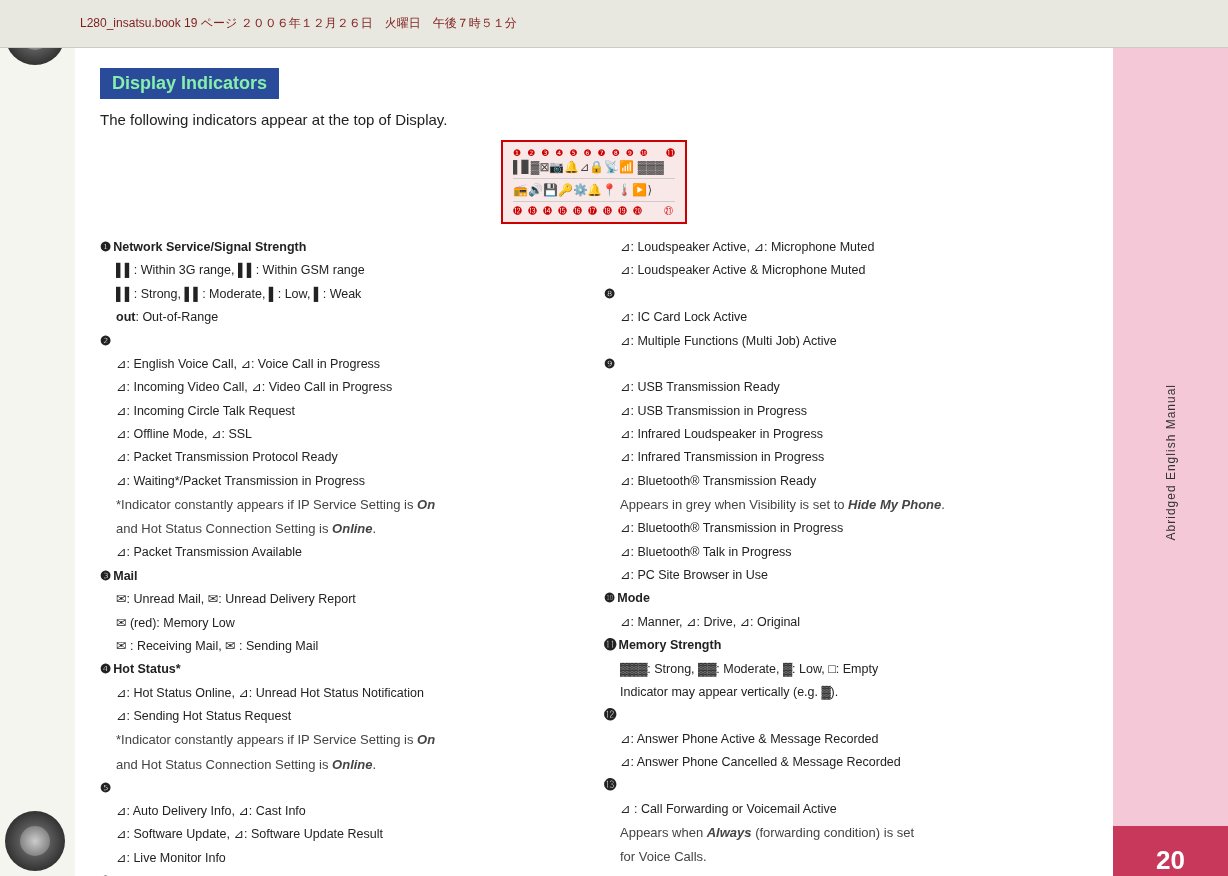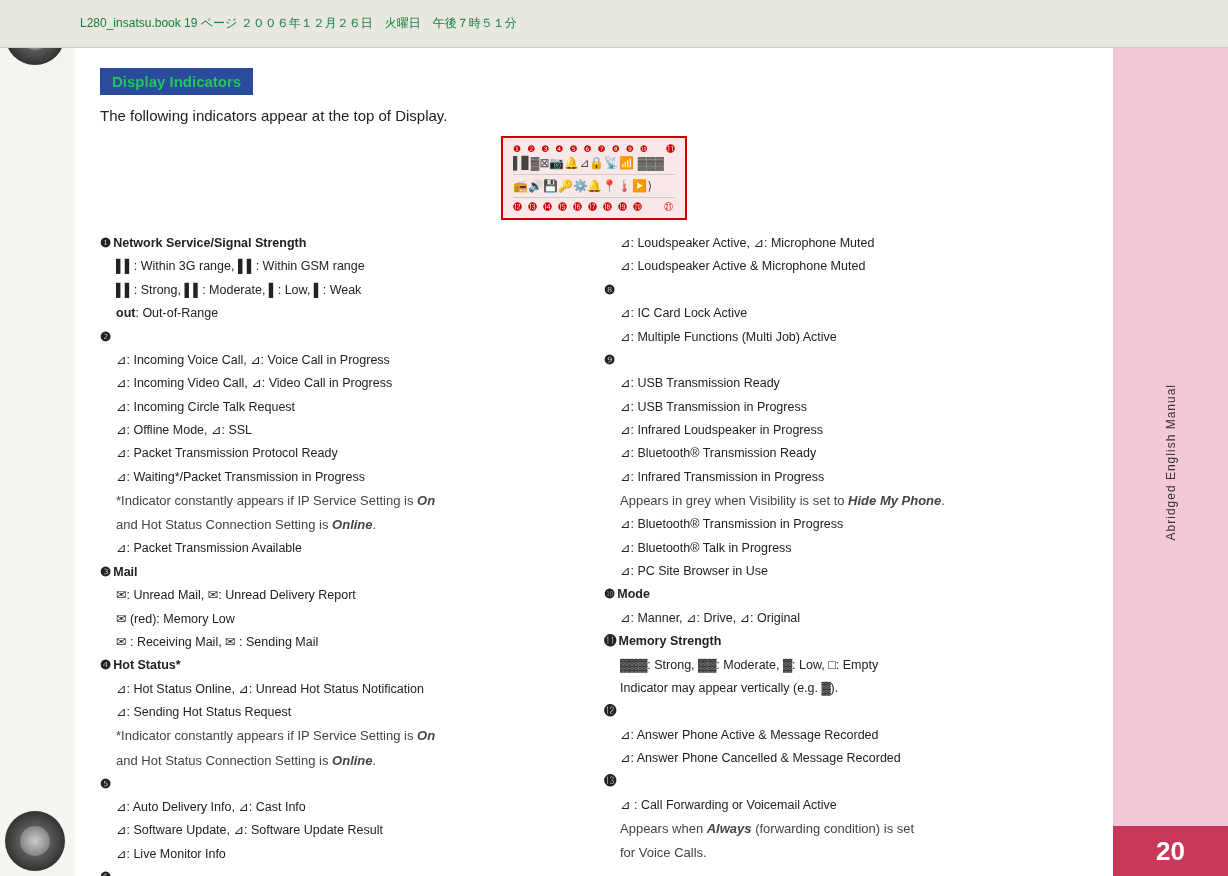--- a/index.html
+++ b/index.html
@@ -36,21 +36,21 @@
     .header-bar {
       position: absolute;
       top: 0; left: 0; right: 0;
       height: 48px;
       background: #e8e8e0;
       border-bottom: 1px solid #ccc;
       display: flex;
       align-items: center;
       padding-left: 80px;
       font-size: 12px;
-      color: #15803d;
+      color: #7f1d1d;
     }
 
     
     .right-sidebar {
       position: absolute;
       right: 0;
       top: 48px;
       bottom: 0;
       width: 115px;
       background: #f5c8d8;
@@ -85,44 +85,44 @@
 
     
     .chapter-box {
       position: absolute;
       right: 0;
       bottom: 0;
       width: 115px;
       height: 50px;
       background: #c8385a;
       display: flex;
-      align-items: center;
+      align-items: flex-end;
       justify-content: center;
       font-size: 26px;
       font-weight: bold;
       color: white;
     }
 
     
     .main-content {
       position: absolute;
       top: 48px;
       left: 75px;
       right: 115px;
       bottom: 0;
       padding: 20px 25px;
       background: white;
     }
 
     
     .section-title {
       background: #2a4a9a;
-      color: #22c55e;
+      color: #86efac;
       padding: 5px 12px;
-      font-size: 15px;
+      font-size: 18px;
       font-weight: bold;
       display: inline-block;
       margin-bottom: 12px;
     }
 
     .intro-text {
       font-size: 15px;
       margin-bottom: 12px;
       color: #222;
     }
@@ -300,21 +300,21 @@
   <div class="two-col">
 
     <div class="col-left">
 
       <p><span class="section-num">❶</span><span class="section-bold">Network Service/Signal Strength</span></p>
       <p class="indent">▌▌: Within 3G range, ▌▌: Within GSM range</p>
       <p class="indent">▌▌: Strong, ▌▌: Moderate, ▌: Low, ▌: Weak</p>
       <p class="indent"><span class="out-text">out</span>: Out-of-Range</p>
 
       <p><span class="section-num">❷</span></p>
-      <p class="indent">⊿: Incoming Voice Call, ⊿: Voice Call in Progress</p>
+      <p class="indent">⊿: English Voice Call, ⊿: Voice Call in Progress</p>
       <p class="indent">⊿: Incoming Video Call, ⊿: Video Call in Progress</p>
       <p class="indent">⊿: Incoming Circle Talk Request</p>
       <p class="indent">⊿: Offline Mode, ⊿: SSL</p>
       <p class="indent">⊿: Packet Transmission Protocol Ready</p>
       <p class="indent">⊿: Waiting*/Packet Transmission in Progress</p>
       <p class="indent2 small-note">*Indicator constantly appears if IP Service Setting is <span class="italic">On</span></p>
       <p class="indent2 small-note">and Hot Status Connection Setting is <span class="italic">Online</span>.</p>
       <p class="indent">⊿: Packet Transmission Available</p>
 
       <p><span class="section-num">❸</span><span class="section-bold">Mail</span></p>
@@ -343,22 +343,22 @@
       <p class="indent">⊿: Loudspeaker Active &amp; Microphone Muted</p>
 
       <p><span class="section-num">❽</span></p>
       <p class="indent">⊿: IC Card Lock Active</p>
       <p class="indent">⊿: Multiple Functions (Multi Job) Active</p>
 
       <p><span class="section-num">❾</span></p>
       <p class="indent">⊿: USB Transmission Ready</p>
       <p class="indent">⊿: USB Transmission in Progress</p>
       <p class="indent">⊿: Infrared Loudspeaker in Progress</p>
+      <p class="indent">⊿: Infrared Transmission in Progress</p>
       <p class="indent">⊿: Bluetooth® Transmission Ready</p>
-      <p class="indent">⊿: Infrared Transmission in Progress</p>
       <p class="indent2 small-note">Appears in grey when Visibility is set to <span class="italic">Hide My Phone</span>.</p>
       <p class="indent">⊿: Bluetooth® Transmission in Progress</p>
       <p class="indent">⊿: Bluetooth® Talk in Progress</p>
       <p class="indent">⊿: PC Site Browser in Use</p>
 
       <p><span class="section-num">❿</span><span class="section-bold">Mode</span></p>
       <p class="indent">⊿: Manner, ⊿: Drive, ⊿: Original</p>
 
       <p><span class="section-num">⓫</span><span class="section-bold">Memory Strength</span></p>
       <p class="indent">▓▓▓: Strong, ▓▓: Moderate, ▓: Low, □: Empty</p>

